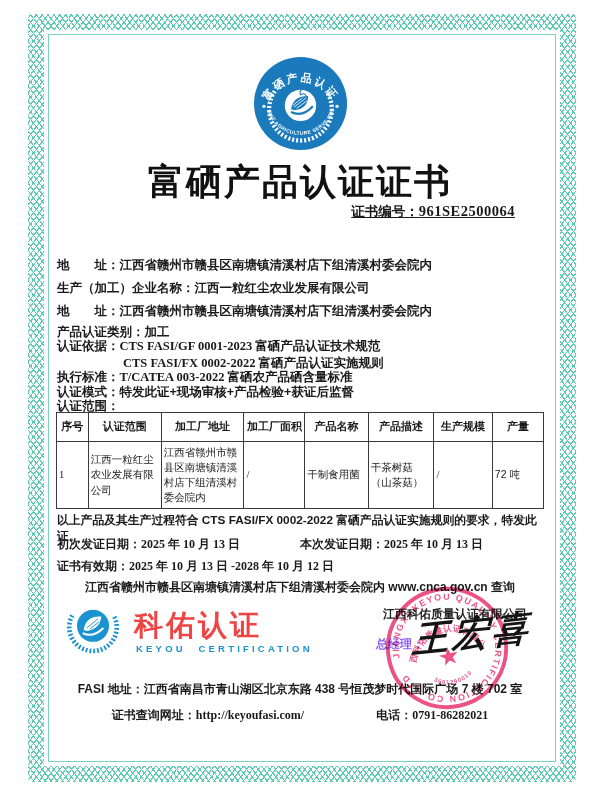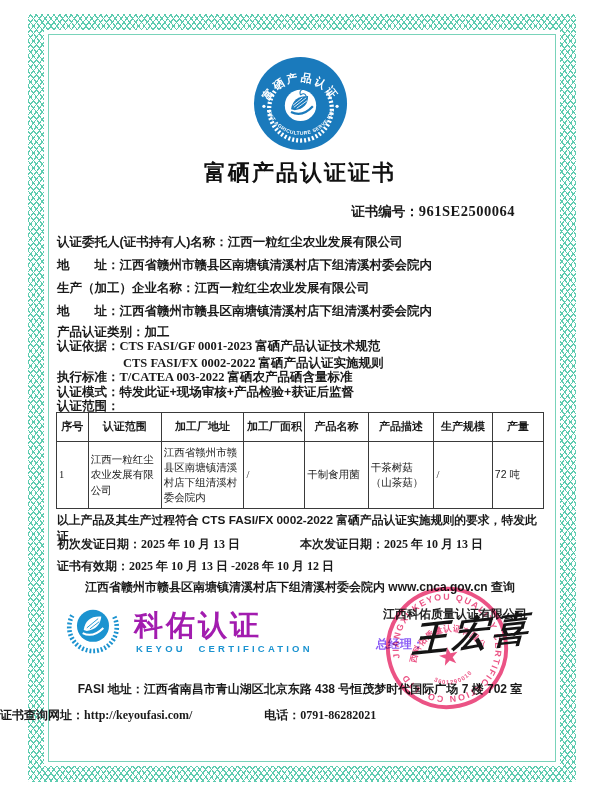--- a/index.html
+++ b/index.html
@@ -9,46 +9,46 @@
   .frame-band{position:absolute;top:14px;right:24px;bottom:18px;left:28px;
     background:
       repeating-linear-gradient(52deg, rgba(86,201,172,.95) 0 1.1px, transparent 1.1px 4.6px),
       repeating-linear-gradient(-52deg, rgba(86,201,172,.95) 0 1.1px, transparent 1.1px 4.6px);
     border-radius:3px;}
   .frame-hole{position:absolute;top:30px;right:40px;bottom:34px;left:44px;background:#fff;}
   .frame-line{position:absolute;top:34px;right:44px;bottom:38px;left:48px;
     border:1px solid #79d3ba;pointer-events:none;}
   .abs{position:absolute;}
   .badge{left:253px;top:56px;width:95px;height:95px;}
-  .title{left:0;right:0;top:158px;text-align:center;font-size:22px;font-weight:900;
+  .title{left:0;right:0;top:158px;text-align:center;font-size:36px;font-weight:900;
          letter-spacing:2px;color:#111;}
-  .certno{right:85px;top:203px;font-size:13.5px;font-weight:bold;}
+  .certno{right:85px;top:203px;font-size:13.5px;font-weight:bold;text-decoration:underline;}
   .certno .num{font-family:"Liberation Serif",serif;font-size:14.5px;letter-spacing:.5px;}
   .line{left:57px;right:50px;font-size:12.5px;font-weight:bold;line-height:16px;white-space:pre-wrap;}
   .serifv{font-family:"Liberation Serif",serif;}
   .indent2{padding-left:66px;}
   table.scope{position:absolute;left:56px;top:412px;width:488px;border-collapse:collapse;
       table-layout:fixed;font-size:10.5px;}
   table.scope th,table.scope td{border:1px solid #3a3a3a;vertical-align:middle;
       padding:2px 2px;word-break:break-all;line-height:1.45;}
   table.scope th{height:24px;font-weight:bold;font-size:11px;}
   table.scope td{height:62px;}
   .statement{left:57px;right:44px;top:513px;font-size:11.8px;font-weight:bold;}
   .dateline{font-size:12px;font-weight:bold;}
   .cnca{left:0;right:0;top:579px;text-align:center;font-size:12px;font-weight:bold;}
   .keyou-emblem{left:62px;top:600px;width:62px;height:62px;}
-  .keyou-cn{left:134px;top:606px;font-size:29px;font-weight:900;color:#a21caf;letter-spacing:3px;}
+  .keyou-cn{left:134px;top:606px;font-size:29px;font-weight:900;color:#ef4444;letter-spacing:3px;}
   .keyou-en{left:136px;top:643px;font-size:9.5px;font-weight:bold;color:#1b93d0;letter-spacing:3.2px;}
   .issuer-name{left:383px;top:606px;font-size:12px;font-weight:bold;color:#222;}
   .gm{left:376px;top:636px;font-size:12px;font-weight:bold;color:#8b5cf6;}
   .signature{left:412px;top:610px;font-size:36px;font-weight:bold;font-style:italic;
       color:#141414;transform:rotate(-6deg) skewX(-8deg);letter-spacing:4px;z-index:6;}
   .seal{left:383px;top:584px;width:128px;height:128px;opacity:.85;mix-blend-mode:multiply;z-index:5;}
   .fasi{left:0;right:0;top:681px;text-align:center;font-size:12px;font-weight:bold;}
-  .query{left:0;right:0;top:707px;display:flex;gap:72px;
+  .query{left:0;right:0;top:707px;display:flex;justify-content:center;gap:72px;
       font-size:12px;font-weight:bold;}
   .num-serif{font-family:"Liberation Serif",serif;}
 </style>
 </head>
 <body>
 
 <div class="page">
 
   <div class="frame-band"></div>
   <div class="frame-hole"></div>
@@ -70,21 +70,20 @@
     <path d="M 40,59 Q 52,65 63,53" stroke="#1a7abc" stroke-width="2.3" fill="none"></path>
     <path id="arcBot" d="M 15,58 A 37,37 0 0 0 85,58" fill="none"></path>
     <text font-size="5.2" fill="#ffffff" font-weight="bold" letter-spacing="0.5">
       <textPath href="#arcBot" startOffset="50%" text-anchor="middle">FIRST AGRICULTURE SERVE IDEA</textPath>
     </text>
   </svg>
 
   <div class="abs title">富硒产品认证证书</div>
   <div class="abs certno"><span>证书编号：</span><span class="num">961SE2500064</span></div>
 
-  <div class="abs line" style="top:234px"><span>认证委托人(证书持有人)名称：</span><span>江西一粒红尘农业发展有限公司</span></div>
   <div class="abs line" style="top:257px"><span>地　　址：</span><span>江西省赣州市赣县区南塘镇清溪村店下组清溪村委会院内</span></div>
   <div class="abs line" style="top:280px"><span>生产（加工）企业名称：</span><span>江西一粒红尘农业发展有限公司</span></div>
   <div class="abs line" style="top:303px"><span>地　　址：</span><span>江西省赣州市赣县区南塘镇清溪村店下组清溪村委会院内</span></div>
   <div class="abs line" style="top:324px"><span>产品认证类别：</span><span>加工</span></div>
   <div class="abs line" style="top:338px"><span>认证依据：</span><span class="serifv">CTS FASI/GF 0001-2023 富硒产品认证技术规范</span></div>
   <div class="abs line indent2" style="top:355px"><span class="serifv">CTS FASI/FX 0002-2022 富硒产品认证实施规则</span></div>
   <div class="abs line" style="top:369px"><span>执行标准：</span><span class="serifv">T/CATEA 003-2022 富硒农产品硒含量标准</span></div>
   <div class="abs line" style="top:384px"><span>认证模式：</span><span>特发此证+现场审核+产品检验+获证后监督</span></div>
   <div class="abs line" style="top:398px"><span>认证范围：</span></div>
 

